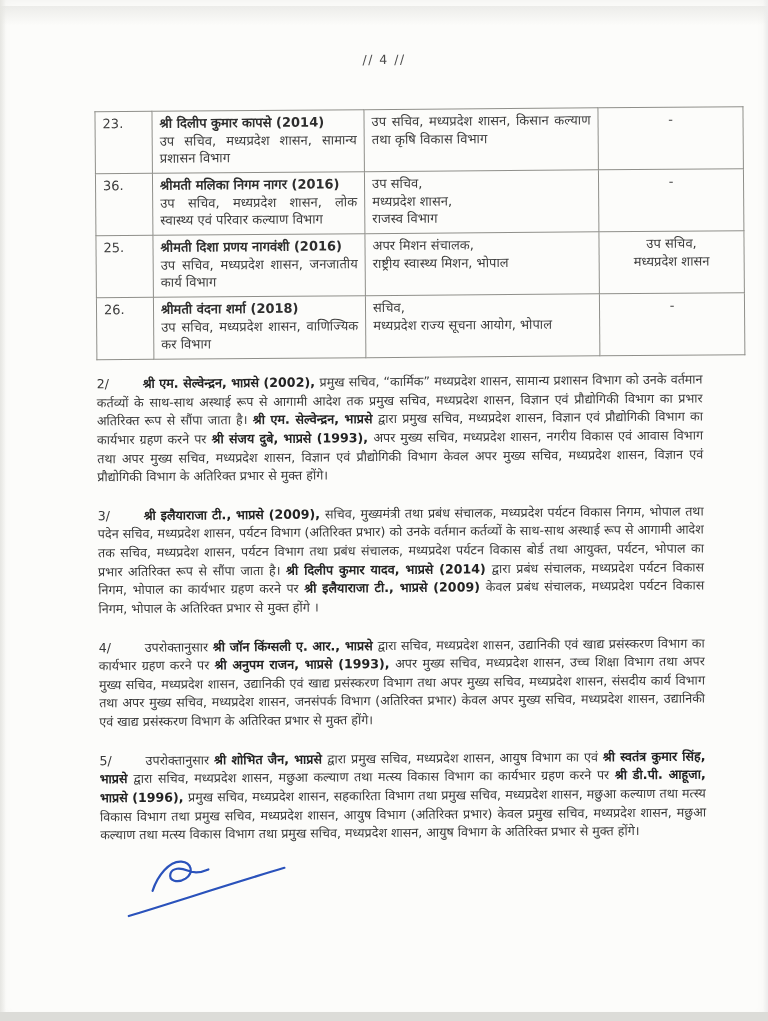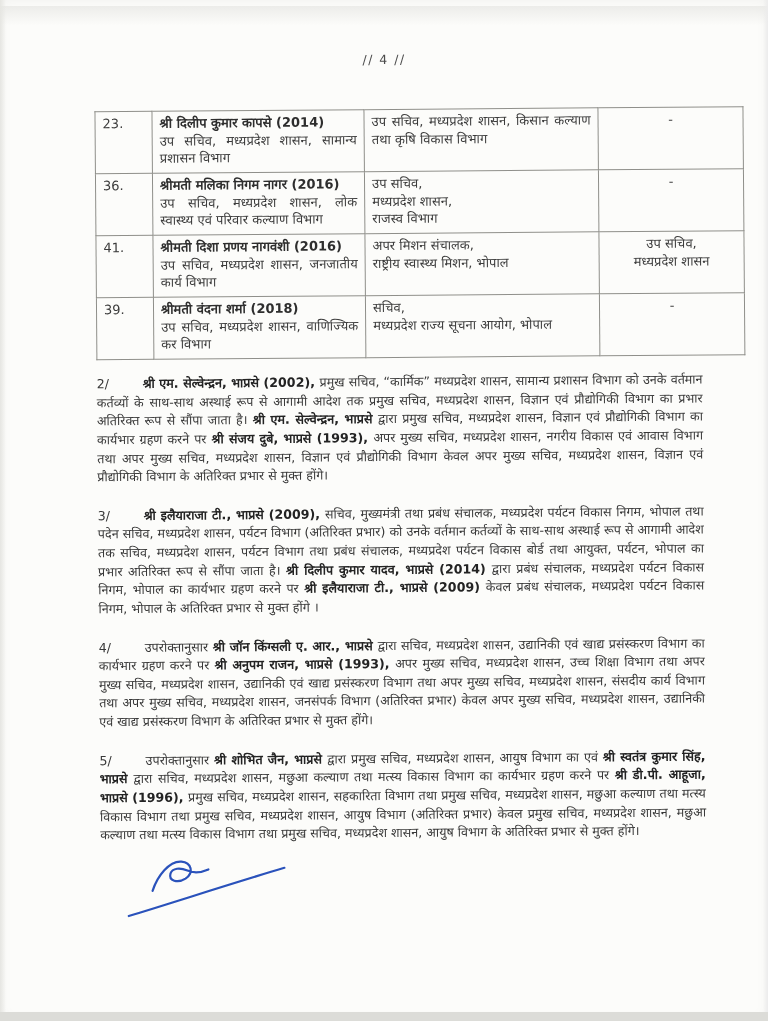--- a/index.html
+++ b/index.html
@@ -90,32 +90,32 @@
           <td class="c-name">
             <div class="nm">श्रीमती मलिका निगम नागर (2016)</div>
             <div class="nr">उप सचिव, मध्यप्रदेश शासन, लोक स्वास्थ्य एवं परिवार कल्याण विभाग</div>
           </td>
           <td class="c-post">उप सचिव,
 मध्यप्रदेश शासन,
 राजस्व विभाग</td>
           <td class="c-remark">-</td>
         </tr>
         <tr>
-          <td class="c-serial">41.</td>
+          <td class="c-serial">25.</td>
           <td class="c-name">
             <div class="nm">श्रीमती दिशा प्रणय नागवंशी (2016)</div>
             <div class="nr">उप सचिव, मध्यप्रदेश शासन, जनजातीय कार्य विभाग</div>
           </td>
           <td class="c-post">अपर मिशन संचालक,
 राष्ट्रीय स्वास्थ्य मिशन, भोपाल</td>
           <td class="c-remark">उप सचिव,
 मध्यप्रदेश शासन</td>
         </tr>
         <tr>
-          <td class="c-serial">39.</td>
+          <td class="c-serial">26.</td>
           <td class="c-name">
             <div class="nm">श्रीमती वंदना शर्मा (2018)</div>
             <div class="nr">उप सचिव, मध्यप्रदेश शासन, वाणिज्यिक कर विभाग</div>
           </td>
           <td class="c-post">सचिव,
 मध्यप्रदेश राज्य सूचना आयोग, भोपाल</td>
           <td class="c-remark">-</td>
         </tr>
       </tbody>
     </table>

